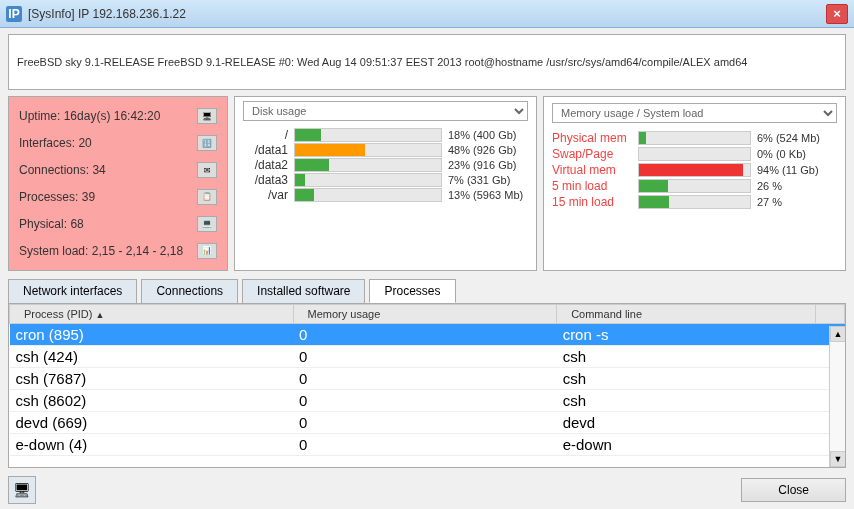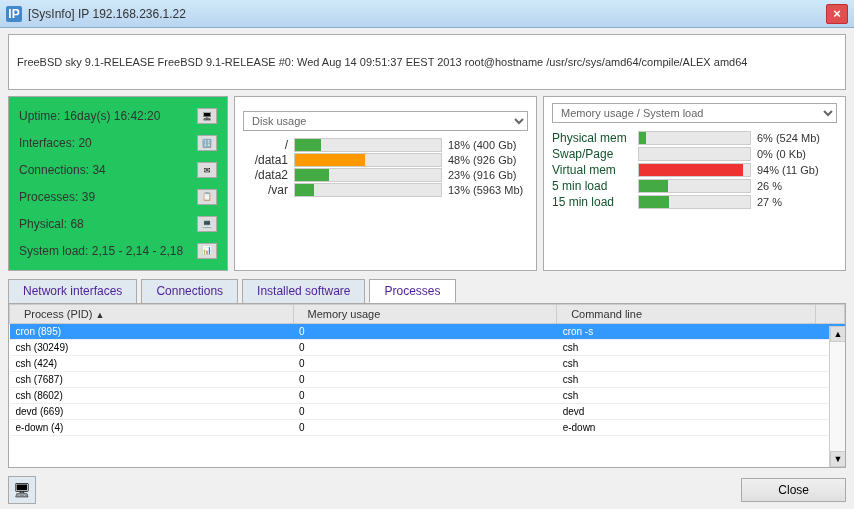--- a/index.html
+++ b/index.html
@@ -53,21 +53,21 @@
     .main-content {
       display: flex;
       flex-direction: row;
       margin: 0 8px;
       gap: 6px;
       height: 175px;
     }
 
     
     .sysinfo-panel {
-      background: #22c55e;
+      background: #fca5a5;
       border: 1px solid #aaa;
       padding: 8px 10px;
       min-width: 220px;
       display: flex;
       flex-direction: column;
       gap: 4px;
       justify-content: space-around;
     }
     .sysinfo-row {
       display: flex;
@@ -80,21 +80,21 @@
       background: #ddd;
       border: 1px solid #aaa;
       display: flex; align-items: center; justify-content: center;
       font-size: 8px;
     }
 
     
     .disk-panel {
       background: white;
       border: 1px solid #aaa;
-      padding: 14px 8px;
+      padding: 4px 8px;
       flex: 1;
       display: flex;
       flex-direction: column;
       gap: 2px;
     }
     .panel-header {
       display: flex;
       align-items: center;
       justify-content: space-between;
       margin-bottom: 4px;
@@ -139,38 +139,38 @@
       display: flex;
       flex-direction: column;
       gap: 2px;
     }
     .mem-row {
       display: flex;
       align-items: center;
       gap: 6px;
       margin: 2px 0;
     }
-    .mem-label { width: 80px; color: #14532d; }
+    .mem-label { width: 80px; color: #ef4444; }
     .mem-value { width: 80px; color: #333; font-size: 11px; }
 
     
     .tabs-bar {
       display: flex;
       align-items: flex-end;
       margin: 8px 8px 0 8px;
       gap: 0;
     }
     .tab {
       padding: 4px 14px;
       border: 1px solid #aaa;
       background: #e0e8f0;
       cursor: pointer;
       border-bottom: none;
       font-size: 12px;
-      color: #4c1d95;
+      color: #000000;
       margin-right: 2px;
     }
     .tab.active {
       background: white;
       border-bottom: 1px solid white;
       z-index: 1;
       font-weight: normal;
     }
 
     
@@ -205,21 +205,21 @@
     .data-table tbody tr {
       cursor: default;
     }
     .data-table tbody tr.selected {
       background: #3399ff;
       color: white;
     }
     .data-table tbody td {
       border-bottom: 1px solid #eee;
       padding: 2px 6px;
-      font-size: 10px;
+      font-size: 15px;
     }
     .table-scroll-indicator {
       position: absolute;
       right: 0;
       top: 22px;
       width: 16px;
       height: calc(100% - 22px);
       background: #f0f0f0;
       border-left: 1px solid #ccc;
       display: flex; flex-direction: column;
@@ -336,20 +336,27 @@
       <div class="bar-fill orange" style="width:48%"></div>
     </div>
     <span class="disk-value">48% (926 Gb)</span>
   </div>
         <div class="disk-row">
     <span class="disk-label">/data2</span>
     <div class="bar-container">
       <div class="bar-fill" style="width:23%"></div>
     </div>
     <span class="disk-value">23% (916 Gb)</span>
+  </div>
+        <div class="disk-row">
+    <span class="disk-label">/data3</span>
+    <div class="bar-container">
+      <div class="bar-fill" style="width:7%"></div>
+    </div>
+    <span class="disk-value">7% (331 Gb)</span>
   </div>
         <div class="disk-row">
     <span class="disk-label">/var</span>
     <div class="bar-container">
       <div class="bar-fill" style="width:13%"></div>
     </div>
     <span class="disk-value">13% (5963 Mb)</span>
   </div>
       </div>
   </div>
@@ -421,26 +428,20 @@
       </tr>
     </thead>
     <tbody id="table-body">
         <tr class="selected">
     <td>cron (895)</td>
     <td>0</td>
     <td>cron -s</td>
     <td></td>
   </tr>
         <tr>
-    <td>csh (30249)</td>
-    <td>0</td>
-    <td>csh</td>
-    <td></td>
-  </tr>
-        <tr>
     <td>csh (424)</td>
     <td>0</td>
     <td>csh</td>
     <td></td>
   </tr>
         <tr>
     <td>csh (7687)</td>
     <td>0</td>
     <td>csh</td>
     <td></td>

